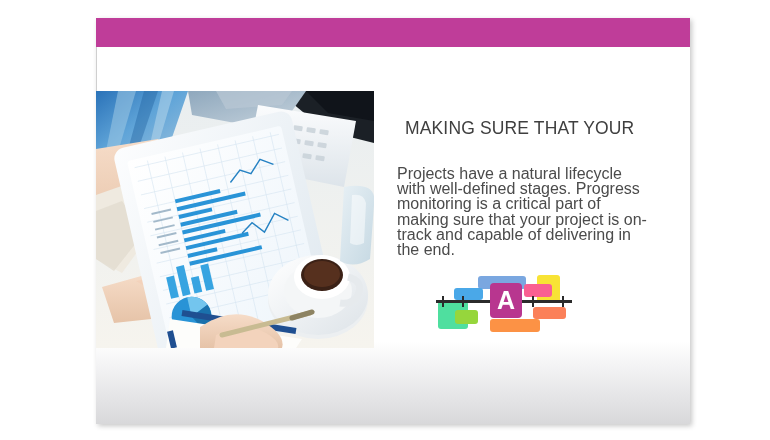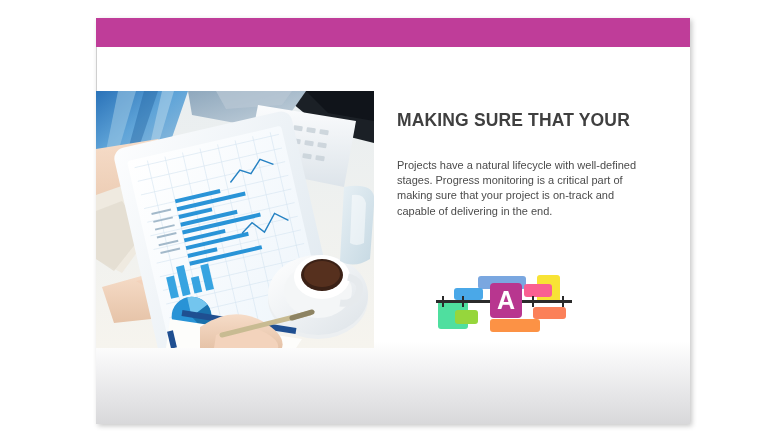--- a/index.html
+++ b/index.html
@@ -70,27 +70,27 @@
     position: absolute;
     left: 301px;
     top: 90px;
     width: 252px;
   }
   #slide-title {
     font-size: 17.5px;
     line-height: 24px;
     color: #3f3f3f;
     letter-spacing: 0.15px;
-    margin: 0;
-    font-weight: bold;
+    margin: 8px;
+    font-weight: normal;
   }
   #slide-body {
     margin: 0;
     margin-top: 26px;
-    font-size: 11px;
+    font-size: 16px;
     line-height: 15.2px;
     color: #4b4b4b;
   }
 
   
   #gantt {
     position: absolute;
     left: 340px;
     top: 254px;
     width: 136px;

